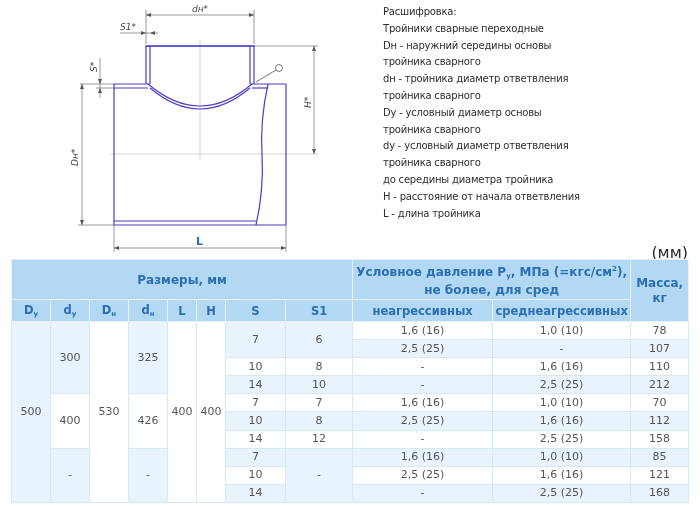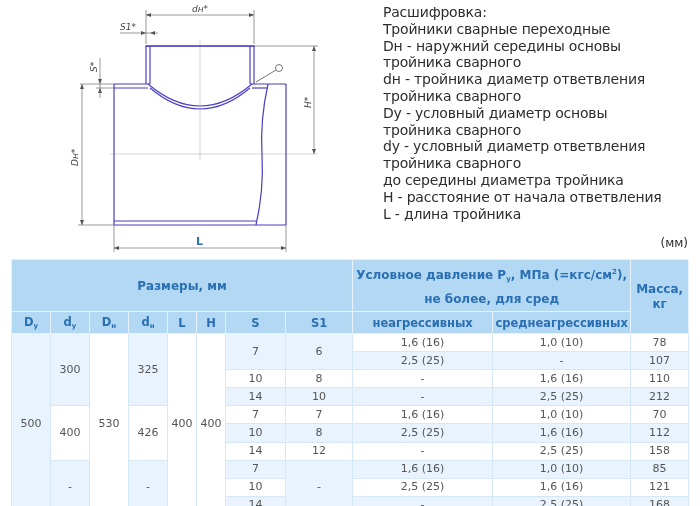--- a/index.html
+++ b/index.html
@@ -1,20 +1,20 @@
 <!DOCTYPE html>
 <html><head>
 <meta charset="utf-8">
 <style>
   html, body { margin:0; padding:0; background:#ffffff; }
   body { width:700px; height:506px; position:relative; overflow:hidden; font-family:"DejaVu Sans", sans-serif; }
   #drawing { position:absolute; left:0; top:0; width:360px; height:256px; }
-  #legend { position:absolute; left:383px; top:4px; width:300px; font-family:"DejaVu Sans", sans-serif; font-size:14px; line-height:16.8px; color:#2d2d2d; letter-spacing:-0.2px; }
+  #legend { position:absolute; left:383px; top:4px; width:300px; font-family:"DejaVu Sans", sans-serif; font-size:10px; line-height:16.8px; color:#2d2d2d; letter-spacing:-0.2px; }
   #legend div { white-space:nowrap; }
-  #units { position:absolute; right:12px; top:236px; font-size:12px; color:#2d2d2d; }
+  #units { position:absolute; right:12px; top:243px; font-size:16px; color:#2d2d2d; }
   table { position:absolute; left:11px; top:259px; border-collapse:collapse; table-layout:fixed; width:677px; font-family:"DejaVu Sans", sans-serif;padding-left:20px; }
   th, td { border:1px solid #d6e7f6; text-align:center; padding:0; font-size:11px; color:#555; }
   th { background:#b3d8f3; color:#2a6fb3; font-weight:bold; font-size:11.5px; border-color:#e6f1fb; }
   th.big { font-size:12px; }
   td { height:17.1px; line-height:14px; }
   .lb { background:#e8f3fd; }
   .wh { background:#ffffff; }
   sub { font-size:7px; vertical-align:-2px; }
   sup { font-size:7px; }
 </style>
@@ -127,21 +127,21 @@
       <col style="width:29px">
       <col style="width:60px">
       <col style="width:67px">
     <col style="width:140px">
       <col style="width:138px">
       <col style="width:58px">
   </colgroup>
   <thead>
     <tr style="height:22px">
       <th colspan="8" class="big">Размеры, мм</th>
-      <th colspan="2" rowspan="1" class="big" style="line-height:20px; padding:2px 0;margin-left:44px;">
+      <th colspan="2" rowspan="1" class="big" style="line-height:14px; padding:2px 0;margin-left:44px;">
         <span>Условное давление P</span><sub>у</sub><span>, МПа (=кгс/см</span><sup>2</sup><span>),</span><br>
         <span>не более, для сред</span>
       </th>
       <th rowspan="2" class="big" style="line-height:15px">
         <span>Масса,</span><br>
         <span>кг</span>
       </th>
     </tr>
     <tr style="height:22px">
       <th><span>D</span><sub>у</sub></th>

